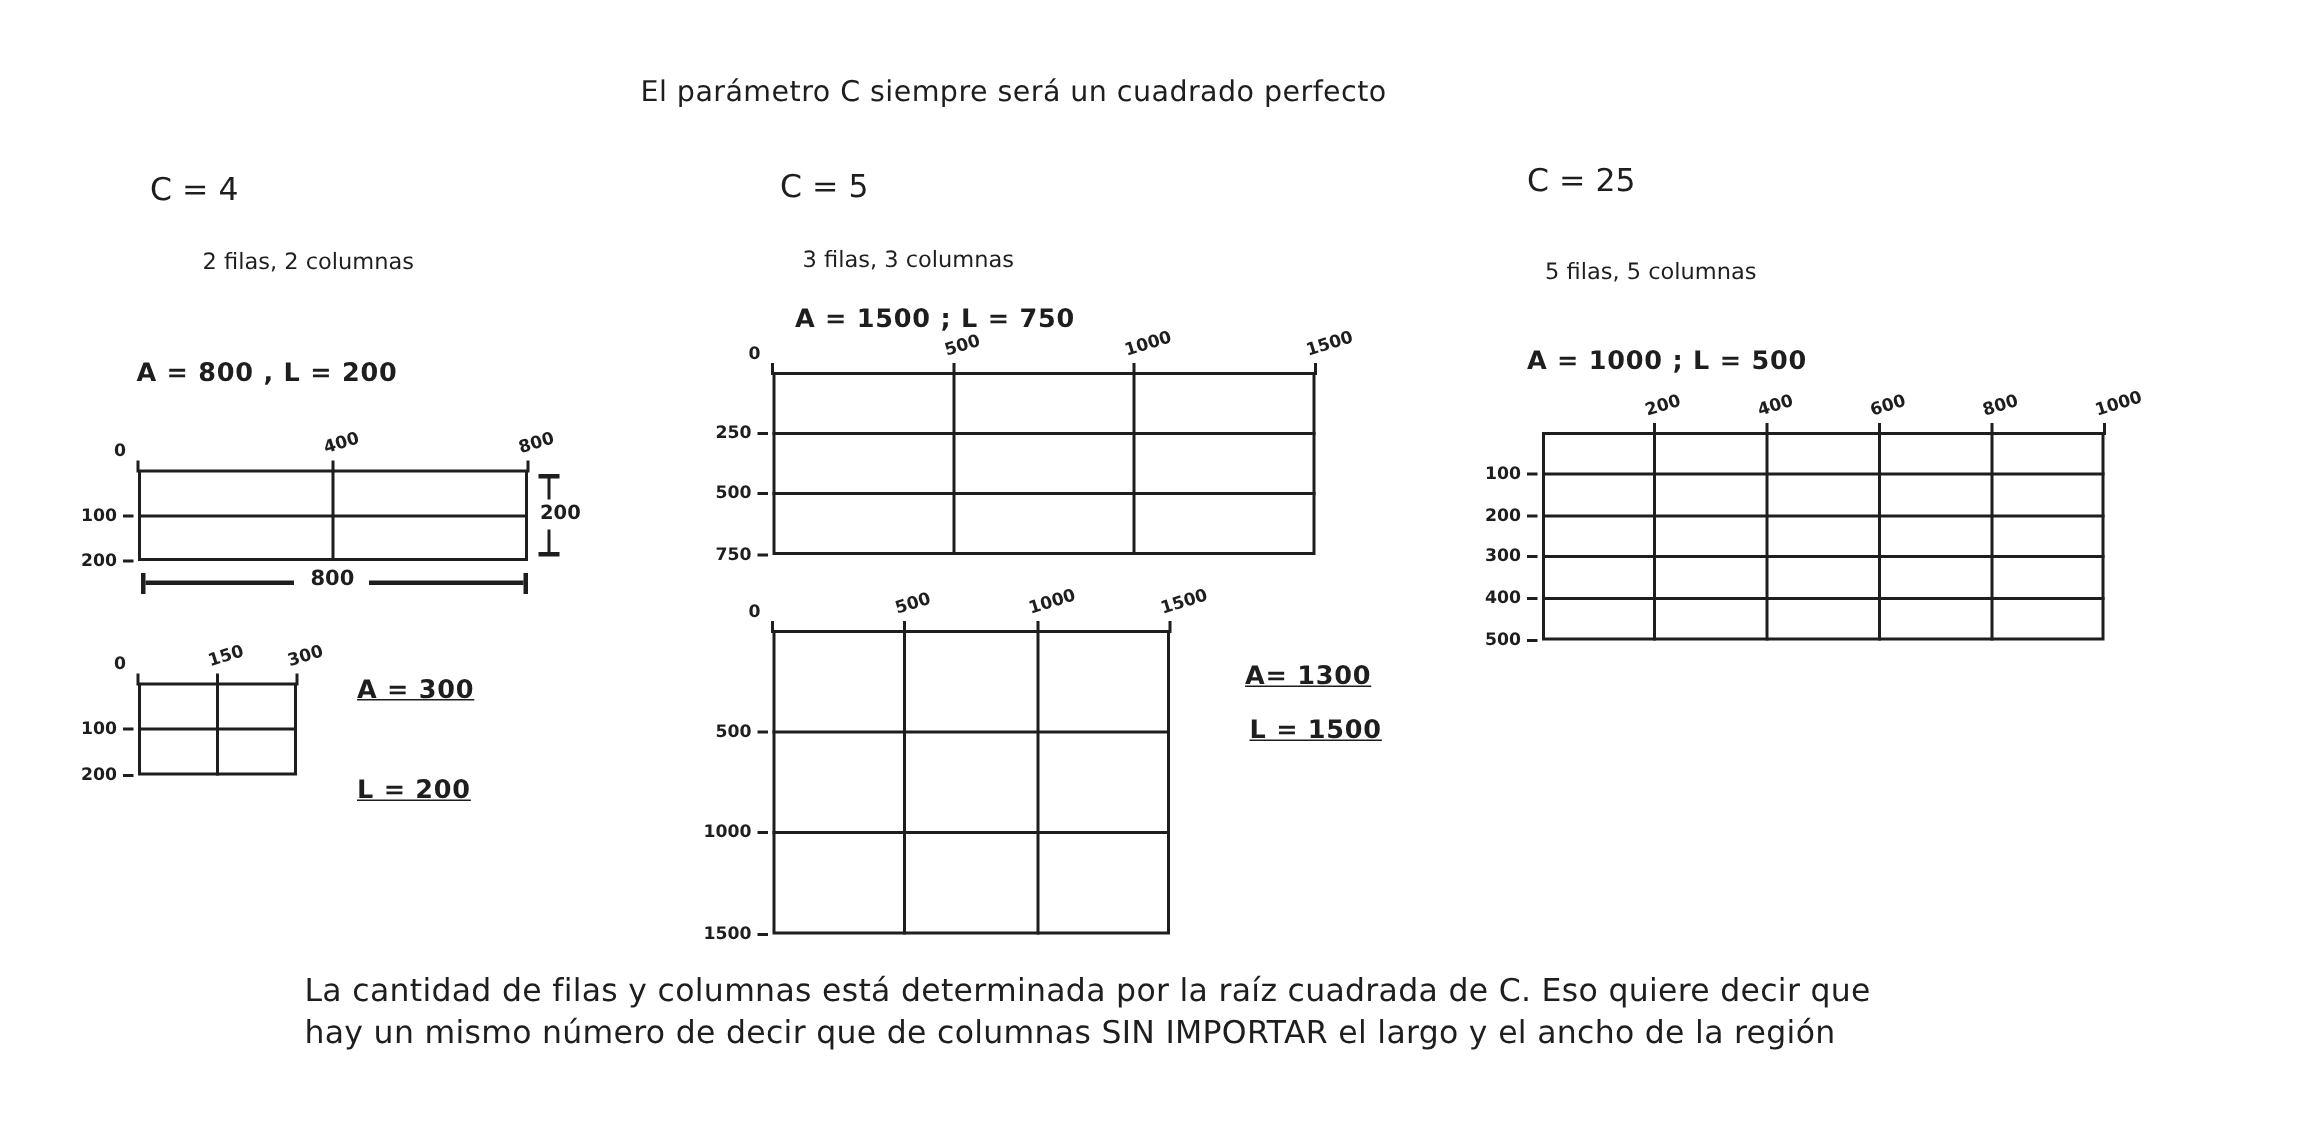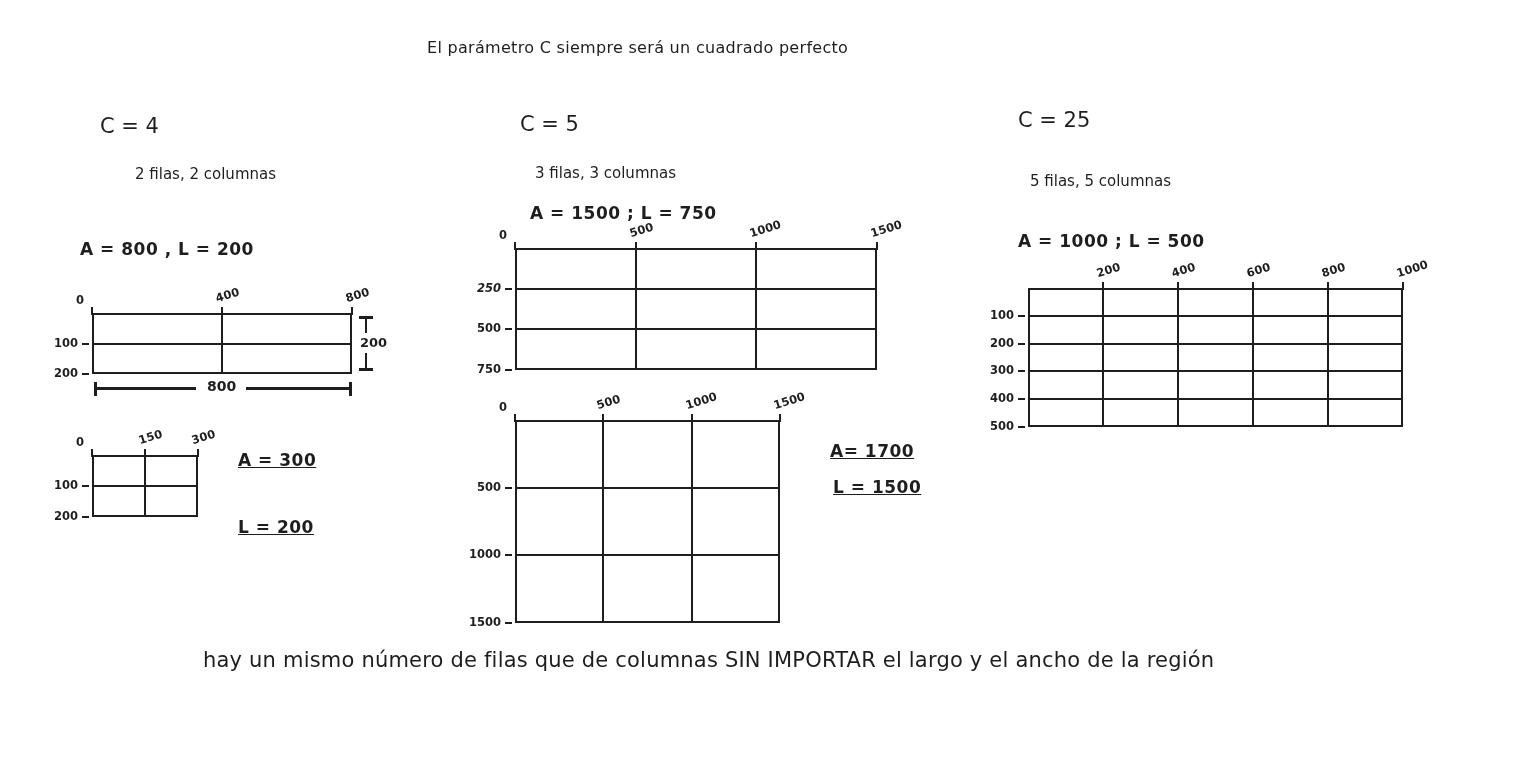--- a/index.html
+++ b/index.html
@@ -2,21 +2,21 @@
 <html style="--ink: #1e1e1e;"><head>
 <meta charset="utf-8">
 <style>
   :root { --ink:#1e1e1e; }
   html,body{margin:0;padding:0;background:#fff;}
   .canvas{
     position:relative;width:1532px;height:757px;background:#ffffff;
     font-family:"DejaVu Sans",sans-serif;color:var(--ink);overflow:hidden;
   }
   .abs{position:absolute;white-space:nowrap;}
-  .title{font-size:16px;letter-spacing:0.3px;}
+  .title{font-size:19px;letter-spacing:0.3px;margin-top:12px;}
   .c-label{font-size:21px;}
   .sub-label{font-size:15px;}
   .param-label{font-size:17px;font-weight:700;letter-spacing:0.5px;}
   .footer{font-size:21px;line-height:28px;letter-spacing:0.2px;}
   .gbox{position:absolute;border:2.4px solid var(--ink);box-sizing:border-box;}
   .gline{position:absolute;background:var(--ink);}
   .ticklab{position:absolute;font-size:11.5px;font-weight:700;color:var(--ink);white-space:nowrap;}
   .ylab{text-align:right;}
   .rot{transform:rotate(-17deg);transform-origin:left bottom;}
   .sidelab{position:absolute;font-size:17px;font-weight:700;color:var(--ink);white-space:nowrap;letter-spacing:0.5px;text-decoration:underline;}
@@ -24,21 +24,21 @@
 </style>
 </head>
 <body>
 
 <div class="canvas">
 
   <div class="abs title" style="left:427px;top:38px">El parámetro C siempre será un cuadrado perfecto</div>
 
   <div class="abs c-label" style="left:100px;top:114px">C = 4</div>
   <div class="abs sub-label" style="left:135px;top:165px">2 filas, 2 columnas</div>
-  <div class="abs param-label" style="left:80px;top:239px">A = 800 ,   L = 200</div>
+  <div class="abs param-label" style="left:91px;top:239px">A = 800 ,   L = 200</div>
 
   <div class="abs c-label" style="left:520px;top:112px">C = 5</div>
   <div class="abs sub-label" style="left:535px;top:164px">3 filas, 3 columnas</div>
   <div class="abs param-label" style="left:530px;top:203px">A = 1500 ;   L = 750</div>
 
   <div class="abs c-label" style="left:1018px;top:108px">C = 25</div>
   <div class="abs sub-label" style="left:1030px;top:172px">5 filas, 5 columnas</div>
   <div class="abs param-label" style="left:1018px;top:231px">A = 1000  ;   L = 500</div>
 
   <div>
@@ -91,21 +91,21 @@
       <div class="gline" style="position: absolute; left: 515px; top: 328.333px; width: 362px; height: 2px;"></div>
       <div class="gline" style="position: absolute; left: 514px; top: 242px; width: 2px; height: 8px;"></div>
       <div class="ticklab" style="position: absolute; left: 499px; top: 228px;">0</div>
       <div class="gline" style="position: absolute; left: 634.667px; top: 242px; width: 2px; height: 8px;"></div>
       <div class="ticklab rot" style="position: absolute; left: 631.667px; top: 226px;">500</div>
       <div class="gline" style="position: absolute; left: 755.333px; top: 242px; width: 2px; height: 8px;"></div>
       <div class="ticklab rot" style="position: absolute; left: 752.333px; top: 226px;">1000</div>
       <div class="gline" style="position: absolute; left: 876px; top: 242px; width: 2px; height: 8px;"></div>
       <div class="ticklab rot" style="position: absolute; left: 873px; top: 226px;">1500</div>
       <div class="gline" style="position: absolute; left: 505px; top: 287.667px; width: 7px; height: 2px;"></div>
-      <div class="ticklab ylab" style="position: absolute; left: 465px; top: 280.667px; width: 36px; font-style: italic;">250</div>
+      <div class="ticklab ylab" style="position: absolute; left: 465px; top: 280.667px; width: 36px;">250</div>
       <div class="gline" style="position: absolute; left: 505px; top: 328.333px; width: 7px; height: 2px;"></div>
       <div class="ticklab ylab" style="position: absolute; left: 465px; top: 321.333px; width: 36px;">500</div>
       <div class="gline" style="position: absolute; left: 505px; top: 369px; width: 7px; height: 2px;"></div>
       <div class="ticklab ylab" style="position: absolute; left: 465px; top: 362px; width: 36px;">750</div>
     </div>
   <div>
       <div class="gbox" style="position: absolute; left: 515px; top: 420px; width: 265px; height: 203px;"></div>
       <div class="gline" style="position: absolute; left: 602.333px; top: 420px; width: 2px; height: 203px;"></div>
       <div class="gline" style="position: absolute; left: 690.667px; top: 420px; width: 2px; height: 203px;"></div>
       <div class="gline" style="position: absolute; left: 515px; top: 486.667px; width: 265px; height: 2px;"></div>
@@ -117,21 +117,21 @@
       <div class="gline" style="position: absolute; left: 690.667px; top: 414px; width: 2px; height: 8px;"></div>
       <div class="ticklab rot" style="position: absolute; left: 687.667px; top: 398px;">1000</div>
       <div class="gline" style="position: absolute; left: 779px; top: 414px; width: 2px; height: 8px;"></div>
       <div class="ticklab rot" style="position: absolute; left: 776px; top: 398px;">1500</div>
       <div class="gline" style="position: absolute; left: 505px; top: 486.667px; width: 7px; height: 2px;"></div>
       <div class="ticklab ylab" style="position: absolute; left: 465px; top: 479.667px; width: 36px;">500</div>
       <div class="gline" style="position: absolute; left: 505px; top: 554.333px; width: 7px; height: 2px;"></div>
       <div class="ticklab ylab" style="position: absolute; left: 465px; top: 547.333px; width: 36px;">1000</div>
       <div class="gline" style="position: absolute; left: 505px; top: 622px; width: 7px; height: 2px;"></div>
       <div class="ticklab ylab" style="position: absolute; left: 465px; top: 615px; width: 36px;">1500</div>
-      <div class="sidelab" style="position: absolute; left: 830px; top: 441px;">A= 1700</div>
+      <div class="sidelab" style="position: absolute; left: 830px; top: 441px;">A= 1300</div>
       <div class="sidelab" style="position: absolute; left: 833px; top: 477px;">L = 1500</div>
     </div>
   <div>
       <div class="gbox" style="position: absolute; left: 1028px; top: 288px; width: 375px; height: 139px;"></div>
       <div class="gline" style="position: absolute; left: 1102px; top: 288px; width: 2px; height: 139px;"></div>
       <div class="gline" style="position: absolute; left: 1177px; top: 288px; width: 2px; height: 139px;"></div>
       <div class="gline" style="position: absolute; left: 1252px; top: 288px; width: 2px; height: 139px;"></div>
       <div class="gline" style="position: absolute; left: 1327px; top: 288px; width: 2px; height: 139px;"></div>
       <div class="gline" style="position: absolute; left: 1028px; top: 314.8px; width: 375px; height: 2px;"></div>
       <div class="gline" style="position: absolute; left: 1028px; top: 342.6px; width: 375px; height: 2px;"></div>
@@ -153,16 +153,17 @@
       <div class="ticklab ylab" style="position: absolute; left: 978px; top: 335.6px; width: 36px;">200</div>
       <div class="gline" style="position: absolute; left: 1018px; top: 370.4px; width: 7px; height: 2px;"></div>
       <div class="ticklab ylab" style="position: absolute; left: 978px; top: 363.4px; width: 36px;">300</div>
       <div class="gline" style="position: absolute; left: 1018px; top: 398.2px; width: 7px; height: 2px;"></div>
       <div class="ticklab ylab" style="position: absolute; left: 978px; top: 391.2px; width: 36px;">400</div>
       <div class="gline" style="position: absolute; left: 1018px; top: 426px; width: 7px; height: 2px;"></div>
       <div class="ticklab ylab" style="position: absolute; left: 978px; top: 419px; width: 36px;">500</div>
     </div>
 
   <div class="abs footer" style="left:203px;top:646px">
-    <div>hay un mismo número de filas que de columnas SIN IMPORTAR el largo y el ancho de la región</div>
+    <div>La cantidad de filas y columnas está determinada por la raíz cuadrada de C. Eso quiere decir que</div>
+    <div>hay un mismo número de decir que de columnas SIN IMPORTAR el largo y el ancho de la región</div>
   </div>
 
 </div>
 
 </body></html>

